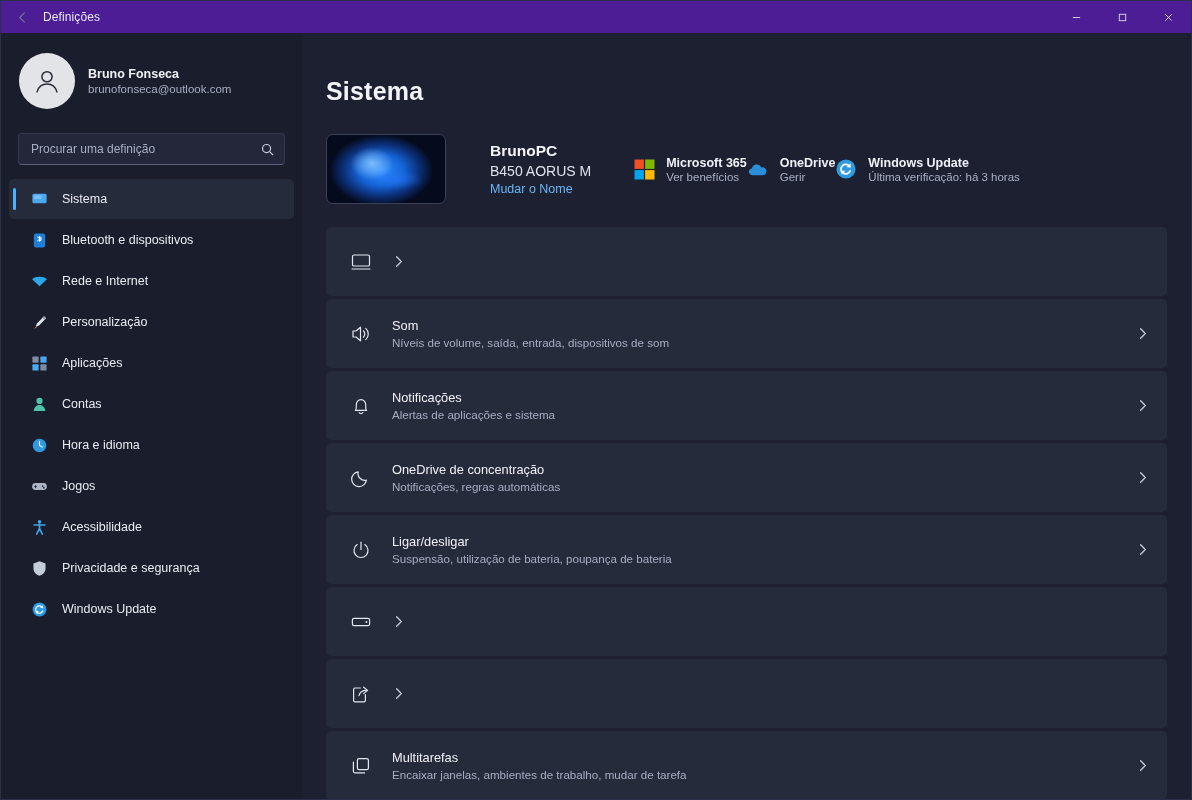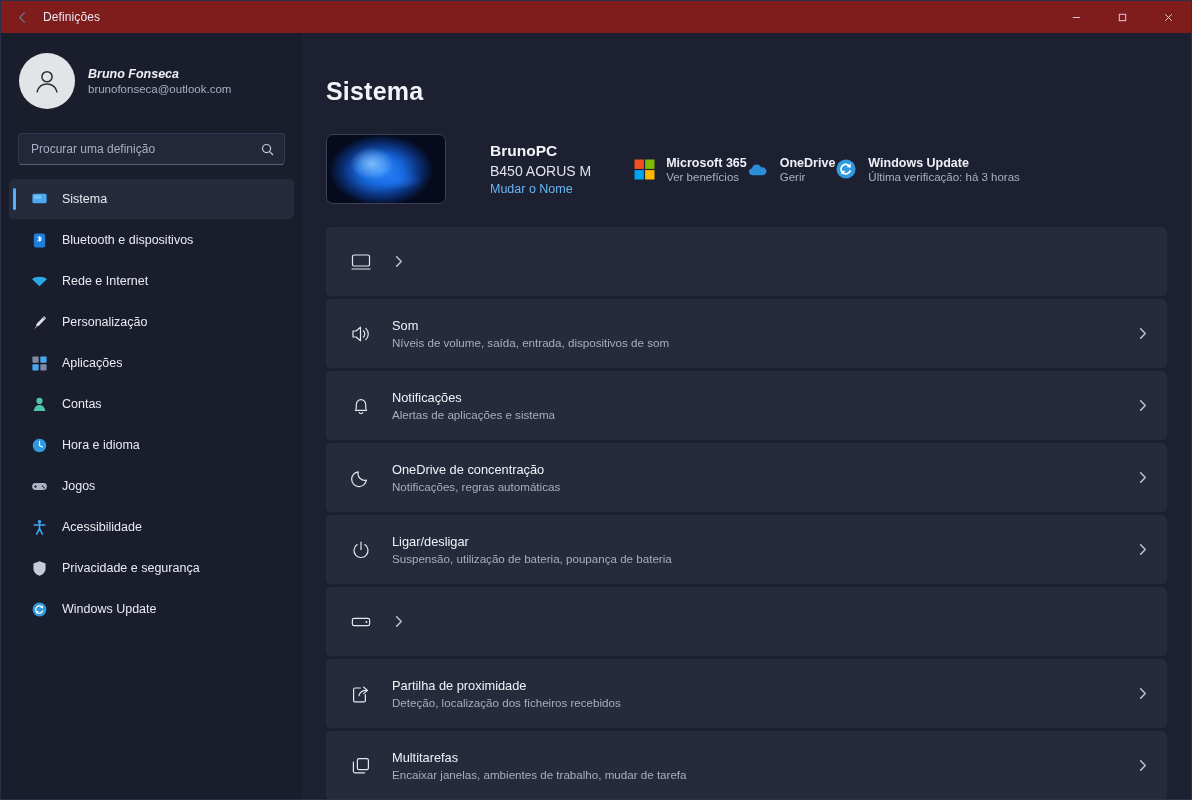--- a/index.html
+++ b/index.html
@@ -13,21 +13,21 @@
     position:relative;
     width:1192px; height:800px;
     background:#1c2031;
     display:flex; flex-direction:column;
     border:1px solid #2b3048;
   }
 
   
   .titlebar{
     height:32px; flex:0 0 32px;
-    background:#7f1d1d;
+    background:#4c1d95;
     display:flex; align-items:center;
     position:relative; z-index:5;
   }
   .back-btn{
     width:42px; height:32px;
     display:flex; align-items:center; justify-content:center;
     color:#6e7590;
   }
   .back-btn svg{ display:block; }
   .title-text{
@@ -56,21 +56,21 @@
     display:flex; align-items:center;
     gap:13px; padding:20px 0 18px 18px;
   }
   .avatar{
     width:56px; height:56px; border-radius:50%;
     background:#e3e4e8;
     display:flex; align-items:center; justify-content:center;
     flex:0 0 56px;
   }
   .acct-text{ display:flex; flex-direction:column; gap:2px; min-width:0; }
-  .acct-name{ font-size:12.5px; font-weight:bold; color:#eef0f5;font-style:italic; }
+  .acct-name{ font-size:12.5px; font-weight:bold; color:#eef0f5; }
   .acct-mail{ font-size:11.5px; color:#a7adc2; }
 
   .searchbox{
     margin:6px 17px 14px 17px;
     height:32px;
     background:#232739;
     border:1px solid #343950;
     border-bottom:1px solid #5a607c;
     border-radius:4px;
     display:flex; align-items:center;
@@ -508,24 +508,20 @@
         </div>
 
         <div class="srow">
           <span class="srow-ico">
             <svg width="22" height="22" viewBox="0 0 22 22" fill="none" stroke="currentColor" stroke-width="1.2">
               <path d="M15.4 11.6 V17.4 A1.4 1.4 0 0 1 14 18.8 H5 A1.4 1.4 0 0 1 3.6 17.4 V6.4 A1.4 1.4 0 0 1 5 5 H10.4" stroke-linecap="round" stroke-linejoin="round"></path>
               <path d="M9 12.6 C9.8 9 12.4 7.4 16.4 7.4" stroke-linecap="round"></path>
               <path d="M13.6 4.2 L17.6 7.4 L13.6 10.6" stroke-linecap="round" stroke-linejoin="round"></path>
             </svg>
           </span>
-          <span class="srow-txt">
-            <span class="srow-title">Partilha de proximidade</span>
-            <span class="srow-sub">Deteção, localização dos ficheiros recebidos</span>
-          </span>
           <span class="srow-chev">
             <svg width="13" height="13" viewBox="0 0 14 14" fill="none" stroke="currentColor" stroke-width="1.5">
                 <path d="M5 2 L10 7 L5 12" stroke-linecap="round" stroke-linejoin="round"></path>
               </svg>
           </span>
         </div>
 
         <div class="srow">
           <span class="srow-ico">
             <svg width="22" height="22" viewBox="0 0 22 22" fill="none" stroke="currentColor" stroke-width="1.2">

